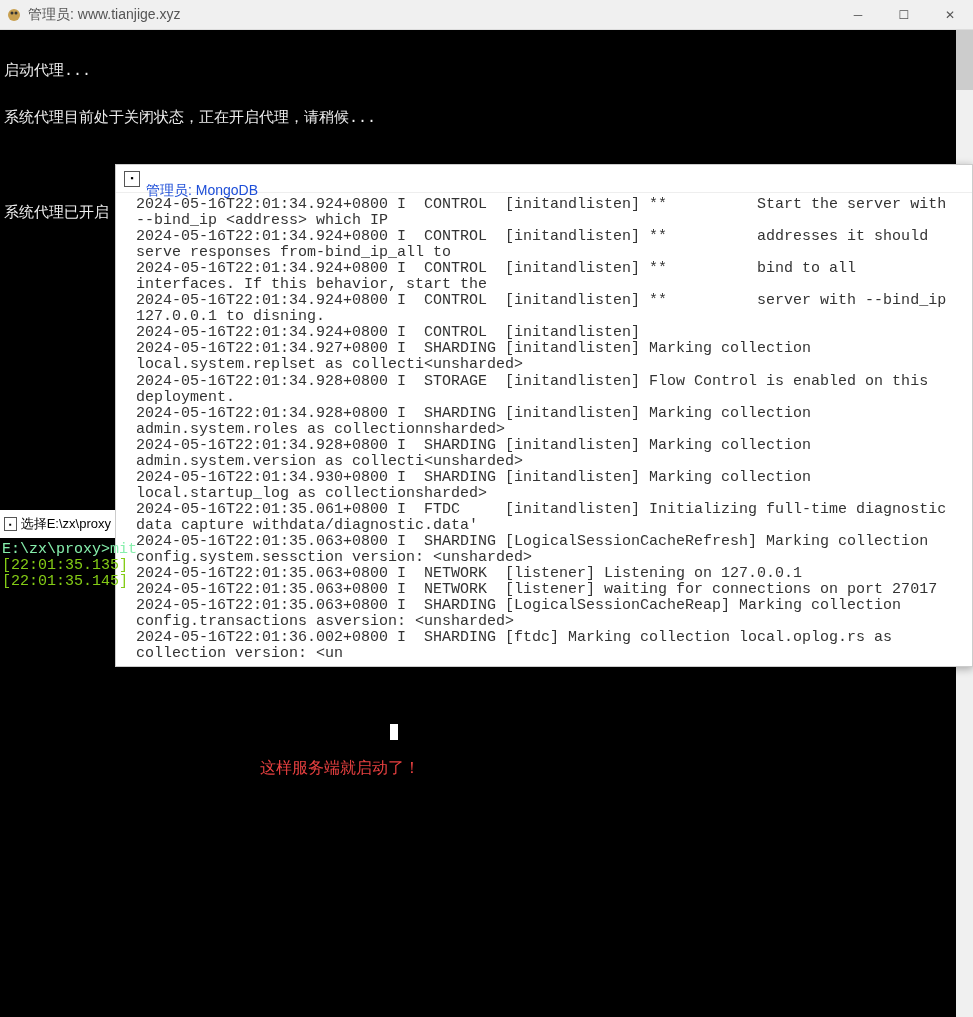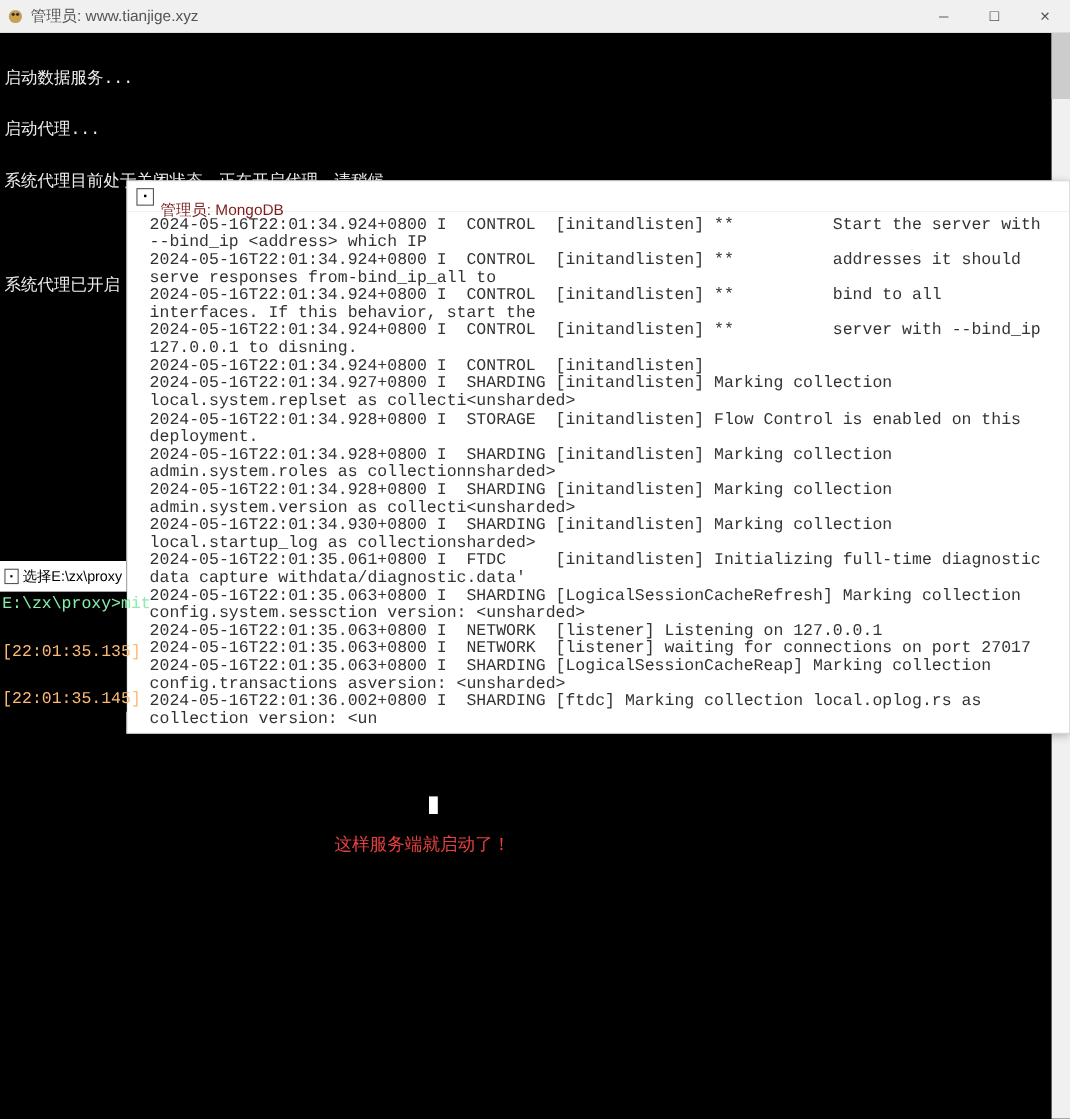--- a/index.html
+++ b/index.html
@@ -84,21 +84,21 @@
       width: 16px;
       height: 16px;
       margin-right: 6px;
       border: 1px solid #555;
       display: flex;
       align-items: center;
       justify-content: center;
       font-size: 9px;
     }
     .mongo-titlebar .title-text {
-      color: #7f1d1d;
+      color: #1d4ed8;
       font-size: 14px;
       font-family: "Microsoft YaHei", sans-serif;
       margin-top: 24px;
     }
     .mongo-body {
       background: #fff;
       color: #333;
       padding: 4px 20px;
       font-size: 15px;
       line-height: 1.07;
@@ -137,30 +137,29 @@
       font-family: "Microsoft YaHei", sans-serif;
       white-space: nowrap;
     }
     .proxy-body {
       background: #000;
       padding: 4px 2px;
       font-size: 15px;
       line-height: 1.05;
     }
     .proxy-line1 { color: #86efac; white-space: nowrap; }
-    .proxy-ts { color: #fdba74; white-space: nowrap; margin-top: 27px; }
+    .proxy-ts { color: #84cc16; white-space: nowrap; }
     .annotation {
       position: absolute;
       left: 260px;
       top: 758px;
       color: #e84040;
       font-size: 16px;
       font-family: "Microsoft YaHei", sans-serif;
       font-weight: 500;
-      margin-left: 44px;
     }
     .cursor-block {
       position: absolute;
       left: 390px;
       top: 724px;
       width: 8px;
       height: 16px;
       background: #fff;
     }
     .scrollbar {
@@ -192,21 +191,20 @@
   </span>
   <span class="title-text">管理员:  www.tianjige.xyz</span>
   <div class="win-controls">
     <div class="win-btn">─</div>
     <div class="win-btn">☐</div>
     <div class="win-btn">✕</div>
   </div>
 </div>
 
 <div class="main-console">
-  <div class="console-line">启动数据服务...</div>
   <div class="console-line">启动代理...</div>
   <div class="console-line">系统代理目前处于关闭状态，正在开启代理，请稍候...</div>
   <div class="space-line"></div>
   <div class="console-line">系统代理已开启，请按任意键关闭本窗口，本游戏由www.tianjige.xyz整理，是免费的，如果你是付费的，请举报！</div>
 </div>
 
 <div class="scrollbar">
   <div class="scrollbar-thumb"></div>
 </div>
 

